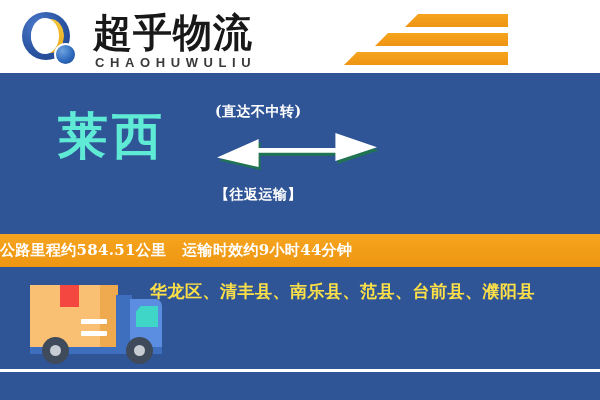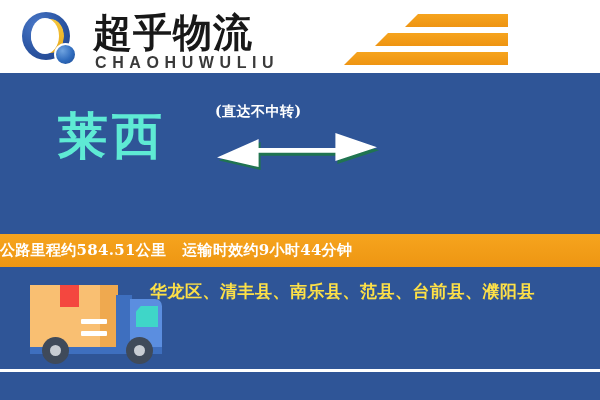--- a/index.html
+++ b/index.html
@@ -96,21 +96,21 @@
     font-family: "DejaVu Serif", "Liberation Serif", serif;
     font-size: 39px;
     font-weight: 700;
     line-height: 44px;
     color: #181818;
     letter-spacing: 1px;
     white-space: nowrap;
   }
   .brand-en {
     font-family: "Liberation Sans", sans-serif;
-    font-size: 16px;
+    font-size: 13px;
     font-weight: 700;
     line-height: 13px;
     color: #3a3a3a;
     letter-spacing: 5.6px;
     white-space: nowrap;
     margin-top: 2px;
     padding-left: 2px;
   }
 
   .stripes {
@@ -408,20 +408,21 @@
     <div class="route">
 
       <div class="city city-origin">莱西</div>
 
       <div class="mid">
         <div class="mid-top">(直达不中转)</div>
         <div class="arrow-wrap">
           <div class="arrow-shadow"></div>
           <div class="arrow-main"></div>
         </div>
+        <div class="mid-bottom">【往返运输】</div>
       </div>
 
 
     </div>
 
     <div class="info-bar">
       <div class="info-text"><span>公路里程约584.51公里</span><span class="info-gap"></span><span>运输时效约9小时44分钟</span></div>
     </div>
 
     <div class="truck">

